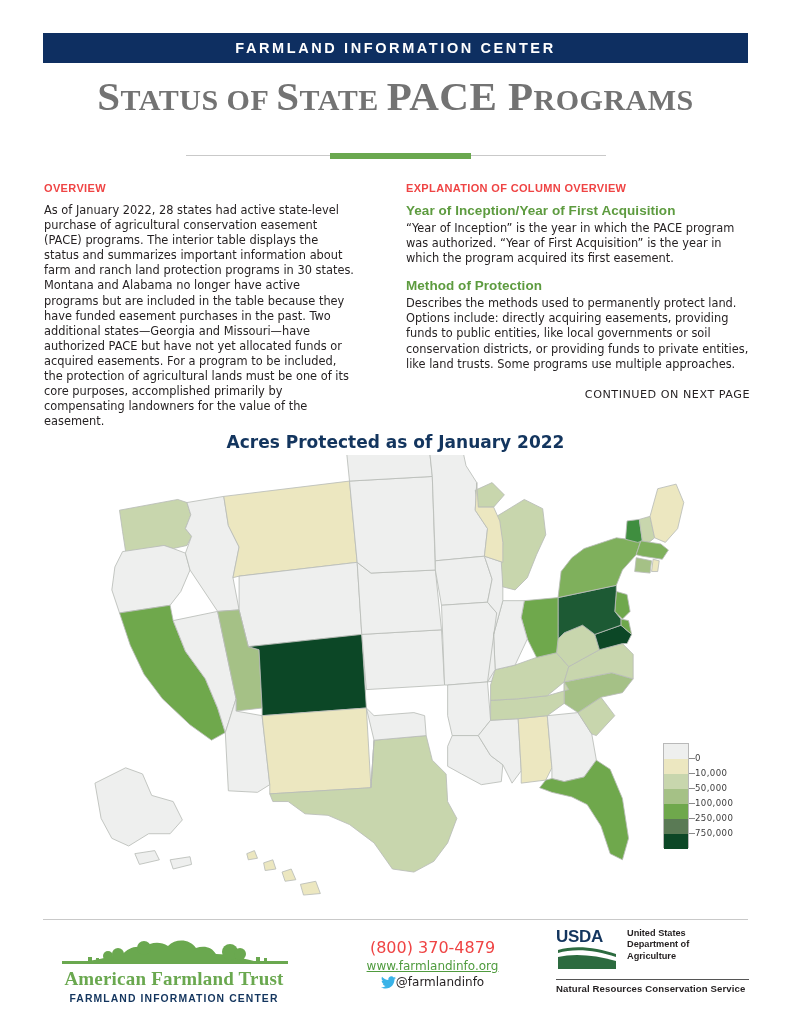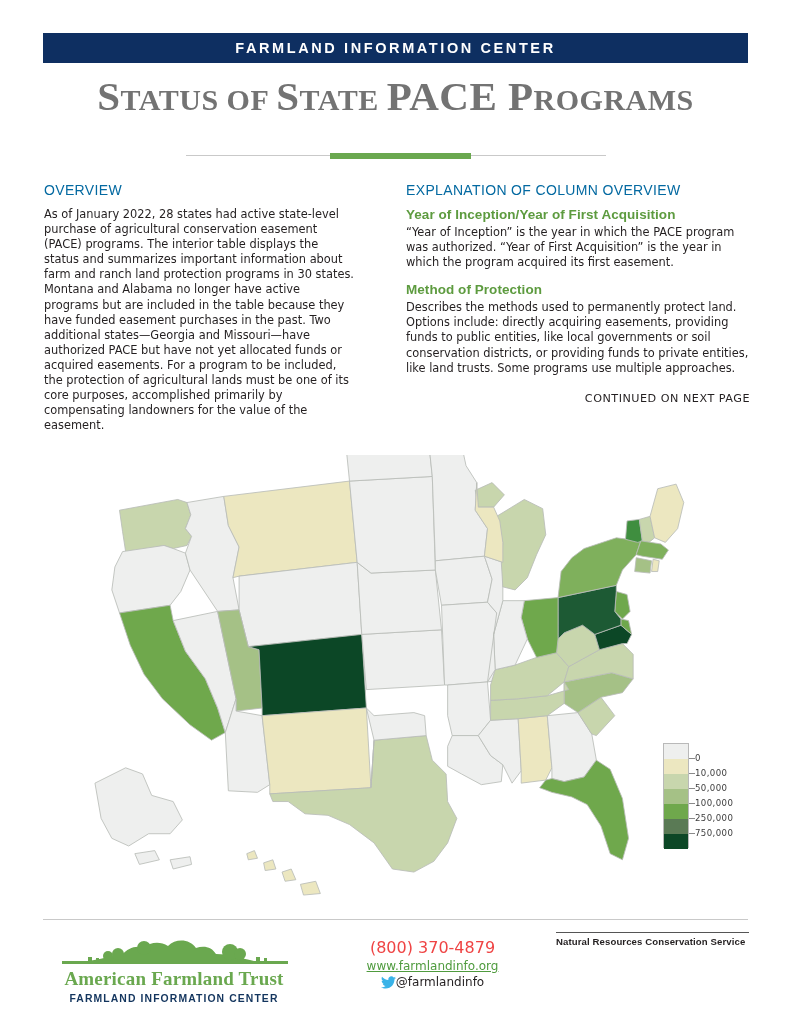--- a/index.html
+++ b/index.html
@@ -38,21 +38,21 @@
   }
   .rule-line{position:absolute;left:0;top:3px;width:420px;height:1px;background:#c9c9c9;}
   .rule-green{position:absolute;left:144px;top:1px;width:141px;height:6px;background:#6aa84f;}
 
   
   .col-left{position:absolute;left:44px;top:182px;width:310px;}
   .col-right{position:absolute;left:406px;top:182px;width:344px;}
 
   h2.sec{
     font-family:"Liberation Sans",sans-serif;
-    font-size:14px;font-weight:normal;color:#0369a1;
+    font-size:11px;font-weight:bold;color:#ef4444;
     margin:0 0 9px 0;letter-spacing:0.35px;
   }
   h3.sub{
     font-family:"Liberation Sans",sans-serif;
     font-size:13.5px;font-weight:bold;color:#5d9b3f;
     margin:0 0 3px 0;letter-spacing:0.05px;
   }
   p.body{
     margin:0 0 12px 0;
     font-size:11.4px;line-height:15.1px;color:#231f20;
@@ -137,20 +137,21 @@
 
     <h3 class="sub">Year of Inception/Year of First Acquisition</h3>
     <p class="body">“Year of Inception” is the year in which the PACE program was authorized. “Year of First Acquisition” is the year in which the program acquired its first easement.</p>
 
     <h3 class="sub">Method of Protection</h3>
     <p class="body">Describes the methods used to permanently protect land. Options include: directly acquiring easements, providing funds to public entities, like local governments or soil conservation districts, or providing funds to private entities, like land trusts. Some programs use multiple approaches.</p>
 
     <div class="continued">CONTINUED ON NEXT PAGE</div>
   </div>
 
+  <div class="map-title">Acres Protected as of January 2022</div>
 
   <div class="map-wrap">
     <svg viewBox="0 0 960 600" preserveAspectRatio="xMidYMid meet">
       <g id="states" stroke="#b9bcb8" stroke-width="1.1" stroke-linejoin="round">
 
         <path d="M120,72 L196,58 L208,62 L213,78 L206,96 L214,106 L208,118 L190,122 L178,118 L150,124 L128,126 L124,100 Z" fill="#c8d6ad"></path>
         <path d="M124,126 L178,118 L190,122 L206,128 L212,150 L200,178 L186,196 L120,206 L110,176 L114,146 Z" fill="#eeefee"></path>
         <path d="M120,206 L186,196 L190,216 L206,256 L232,292 L248,330 L258,362 L240,372 L212,352 L176,318 L152,286 L134,248 Z" fill="#6fa84c"></path>
         <path d="M190,216 L248,204 L272,318 L258,362 L248,330 L232,292 L206,256 Z" fill="#eeefee"></path>
         <path d="M208,62 L256,54 L262,92 L276,120 L268,160 L276,202 L248,204 L212,150 L206,128 L214,106 L206,96 L213,78 Z" fill="#eeefee"></path>
@@ -260,17 +261,31 @@
       <span class="tw-bird">
         <svg width="15" height="13" viewBox="0 0 24 20">
           <path fill="#3ab3e8" d="M24,2.6c-0.9,0.4-1.8,0.7-2.8,0.8c1-0.6,1.8-1.6,2.2-2.7c-1,0.6-2,1-3.1,1.2C19.3,0.7,18,0,16.6,0 c-2.7,0-4.9,2.2-4.9,4.9c0,0.4,0,0.8,0.1,1.1C7.7,5.8,4.1,3.9,1.7,0.9C1.2,1.7,1,2.5,1,3.5c0,1.7,0.9,3.2,2.2,4.1 C2.4,7.6,1.6,7.4,1,7c0,0,0,0,0,0.1c0,2.4,1.7,4.4,3.9,4.8c-0.4,0.1-0.8,0.2-1.3,0.2c-0.3,0-0.6,0-0.9-0.1c0.6,2,2.4,3.4,4.6,3.4 c-1.7,1.3-3.8,2.1-6.1,2.1c-0.4,0-0.8,0-1.2-0.1C2.2,18.8,4.8,19.6,7.5,19.6c9.1,0,14-7.5,14-14c0-0.2,0-0.4,0-0.6 C22.5,4.4,23.3,3.6,24,2.6z"></path>
         </svg>
       </span>
       <span>@farmlandinfo</span>
     </div>
   </div>
 
   <div class="usda">
+    <div class="usda-row">
+      <div class="usda-mark">
+        <div class="usda-word">USDA</div>
+        <svg width="62" height="26" viewBox="0 0 62 26">
+          <path fill="#2c6b3f" d="M2,5 C18,0 40,2 60,9 L60,12 C40,5 18,3 2,8 Z"></path>
+          <path fill="#2c6b3f" d="M2,12 C18,8 40,10 60,16 L60,24 L2,24 Z"></path>
+        </svg>
+      </div>
+      <div class="usda-txt">
+        <div>United States</div>
+        <div>Department of</div>
+        <div>Agriculture</div>
+      </div>
+    </div>
     <div class="usda-rule"></div>
     <div class="usda-nrcs">Natural Resources Conservation Service</div>
   </div>
 
 </div>
 
 </body></html>

